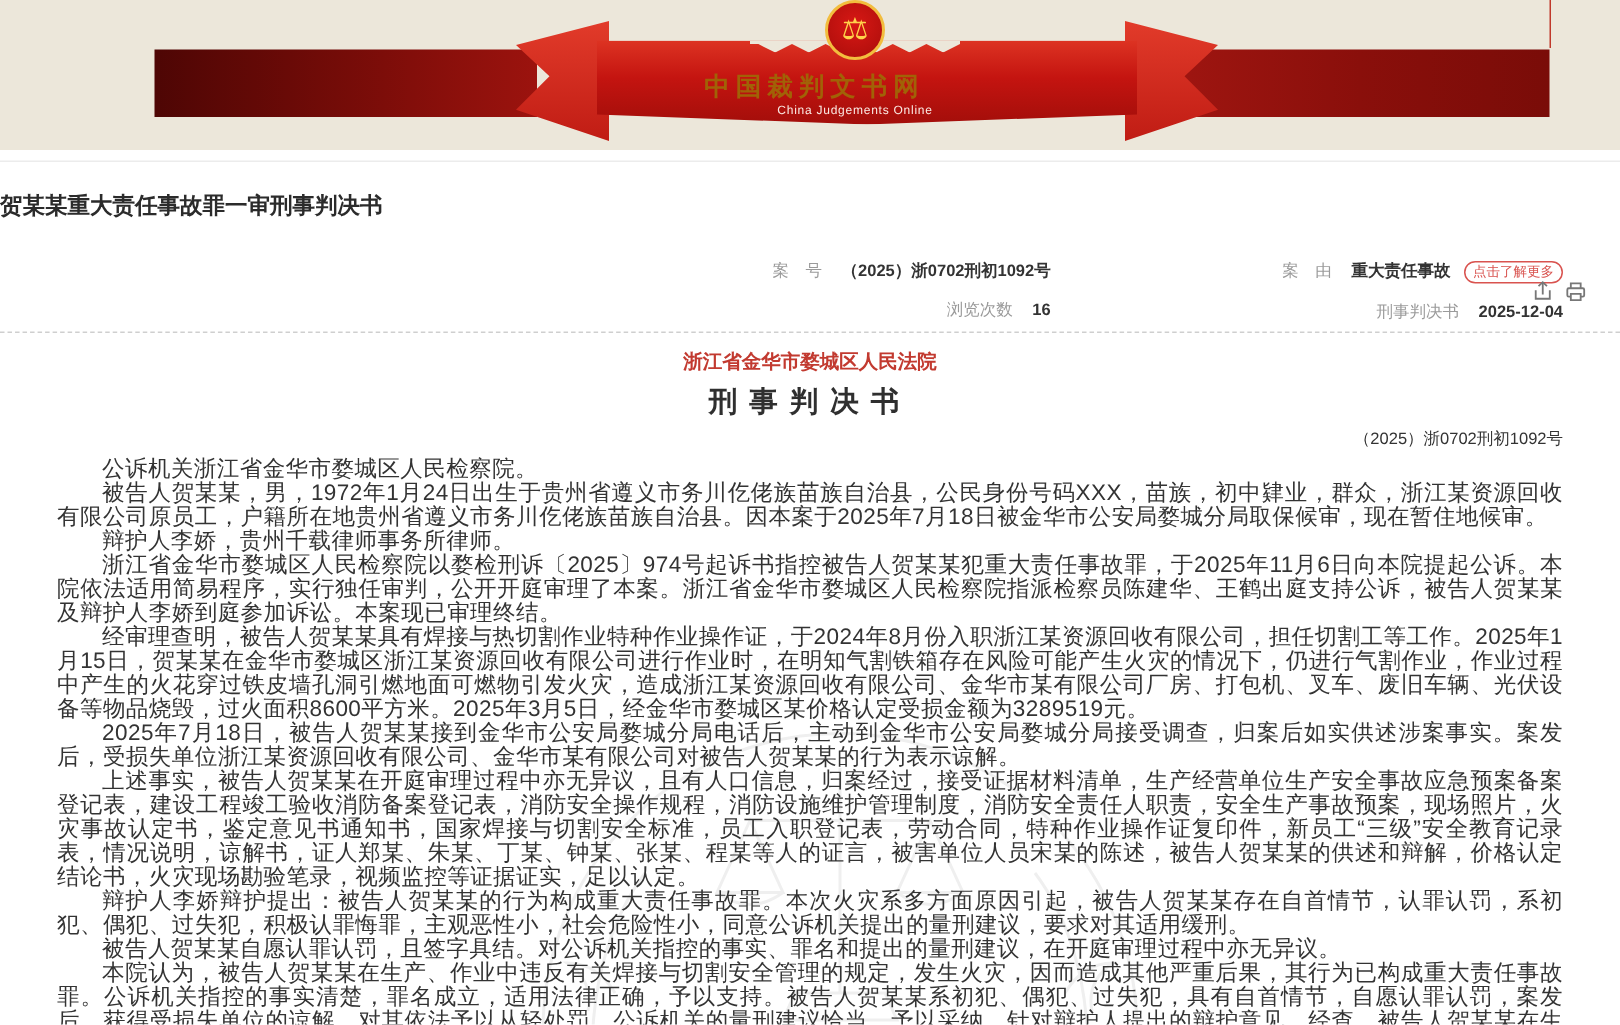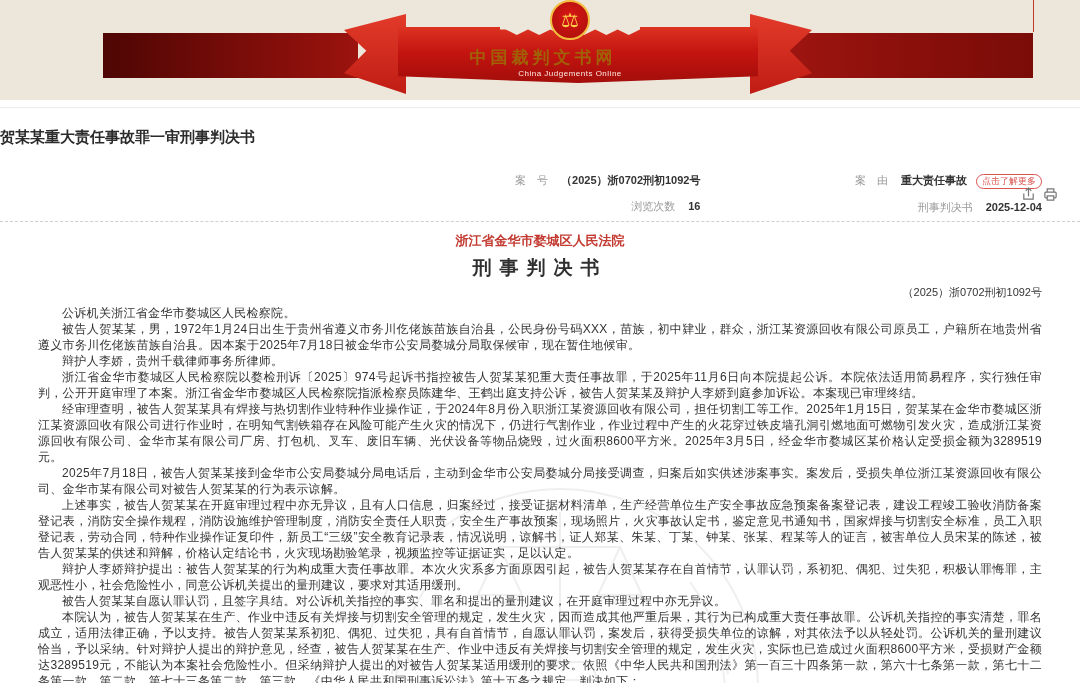--- a/index.html
+++ b/index.html
@@ -57,21 +57,21 @@
   .dashed { border-top:1px dashed #cfcfcf; margin-top:2px; }
   
   .doc { position:relative; padding:6px 38px 0; }
   .watermark { position:absolute; left:325px; top:230px; opacity:.55; pointer-events:none; z-index:0; }
   .doc-content { position:relative; z-index:1; }
   .court-name { text-align:center; color:#c23a30; font-weight:bold; font-size:13px; margin-top:4px; }
   .doc-type { text-align:center; font-weight:bold; font-size:19px; letter-spacing:8px; margin-top:5px; color:#2f2f2f; }
   .case-line { text-align:right; font-size:11px; margin-top:4px; color:#333; }
   .paras { margin-top:5px; }
   .para {
-    font-size:12px; line-height:16px; color:#333; text-indent:2em;
+    font-size:15px; line-height:16px; color:#333; text-indent:2em;
     text-align:justify; font-weight:500; letter-spacing:.3px;
   }
 </style>
 </head>
 <body>
 
 <div class="banner">
   <div class="wing wing-left"></div>
   <div class="wing wing-right"></div>
   <div class="fold fold-left"></div>

